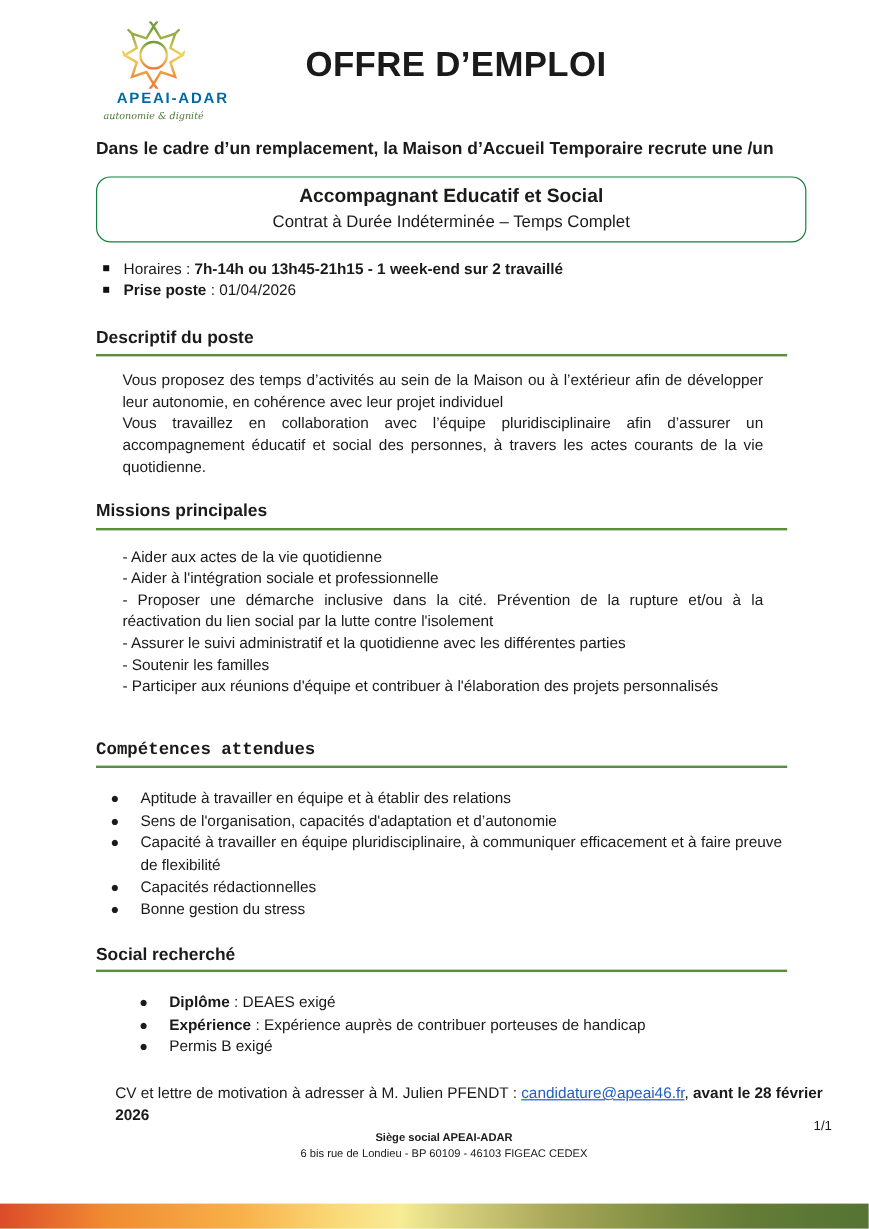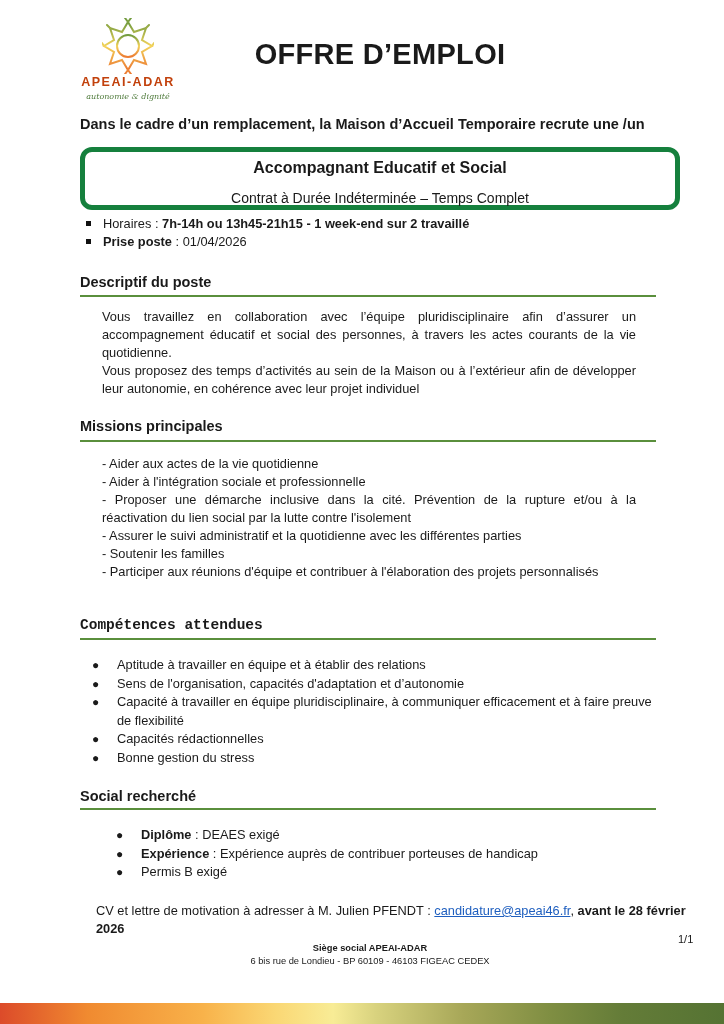--- a/index.html
+++ b/index.html
@@ -6,42 +6,42 @@
     body {
       width: 724px; height: 1024px; position: relative; overflow: hidden;
       background: #ffffff; color: #1a1a1a;
       font-family: "Liberation Sans", "DejaVu Sans", sans-serif;
     }
     .abs { position: absolute; }
     
     .logo { left: 78px; top: 14px; width: 100px; height: 90px; }
     .logo svg { position: absolute; left: 24px; top: 4px; }
     .logo-name {
-      position: absolute; left: 0; top: 61px; width: 100px; text-align: center;
-      color: #c2410c; font-size: 12.5px; font-weight: bold; letter-spacing: 1.5px;
+      position: absolute; left: 16px; top: 61px; width: 100px; text-align: center;
+      color: #0369a1; font-size: 12.5px; font-weight: bold; letter-spacing: 1.5px;
     }
     .logo-tag {
       position: absolute; left: 0; top: 78px; width: 100px; text-align: center;
       color: #4e7a3a; font-size: 8px; font-style: italic;
       font-family: "DejaVu Serif", serif;
     }
     .doc-title {
       left: 200px; top: 38px; width: 360px; text-align: center;
       font-size: 29px; font-weight: bold; letter-spacing: 0.3px;
     }
     .intro {
       left: 80px; top: 116px; width: 600px;
       font-size: 14.5px; font-weight: bold;
     }
     .job-box {
       left: 80px; top: 147px; width: 590px; height: 53px;
-      border: 5px solid #15803d; border-radius: 12px; text-align: center;
+      border: 1px solid #15803d; border-radius: 12px; text-align: center;
     }
     .job-title { font-size: 16px; font-weight: bold; margin-top: 7px; }
-    .job-contract { font-size: 14px; margin-top: 13px; }
+    .job-contract { font-size: 14px; margin-top: 3px; }
     .info-list { left: 86px; top: 214px; width: 600px; font-size: 12.8px; }
     .info-row { height: 18px; display: flex; align-items: center; }
     .sq-bullet { width: 5px; height: 5px; background: #111; margin-right: 12px; margin-left: 0; }
     .info-text { margin-left: 0; }
     .section-title { left: 80px; font-size: 14.5px; font-weight: bold; }
     .section-line { left: 80px; width: 576px; height: 2px; background: #5a8f3c; }
     .para {
       left: 102px; width: 534px; font-size: 12.8px; line-height: 18px; text-align: justify;
     }
     .mission { left: 102px; width: 534px; font-size: 12.8px; line-height: 18px; }
@@ -107,22 +107,22 @@
     <span class="sq-bullet"></span>
     <span class="info-text">
       <span class="b">Prise poste</span><span> : </span><span>01/04/2026</span>
     </span>
   </div>
 </div>
 
 <div class="abs section-title" style="top:274px;">Descriptif du poste</div>
 <div class="abs section-line" style="top:295px;"></div>
 <div class="abs para" style="top:308px;">
+  <div>Vous proposez des temps d’activités au sein de la Maison ou à l’extérieur afin de développer leur autonomie, en cohérence avec leur projet individuel</div>
   <div>Vous travaillez en collaboration avec l’équipe pluridisciplinaire afin d’assurer un accompagnement éducatif et social des personnes, à travers les actes courants de la vie quotidienne.</div>
-  <div>Vous proposez des temps d’activités au sein de la Maison ou à l’extérieur afin de développer leur autonomie, en cohérence avec leur projet individuel</div>
 </div>
 
 <div class="abs section-title" style="top:418px;">Missions principales</div>
 <div class="abs section-line" style="top:440px;"></div>
 <div class="abs mission" style="top:455px;">
   <div>- Aider aux actes de la vie quotidienne</div>
   <div>- Aider à l'intégration sociale et professionnelle</div>
   <div class="last">- Proposer une démarche inclusive dans la cité. Prévention de la rupture et/ou à la réactivation du lien social par la lutte contre l'isolement</div>
   <div>- Assurer le suivi administratif et la quotidienne avec les différentes parties</div>
   <div>- Soutenir les familles</div>

